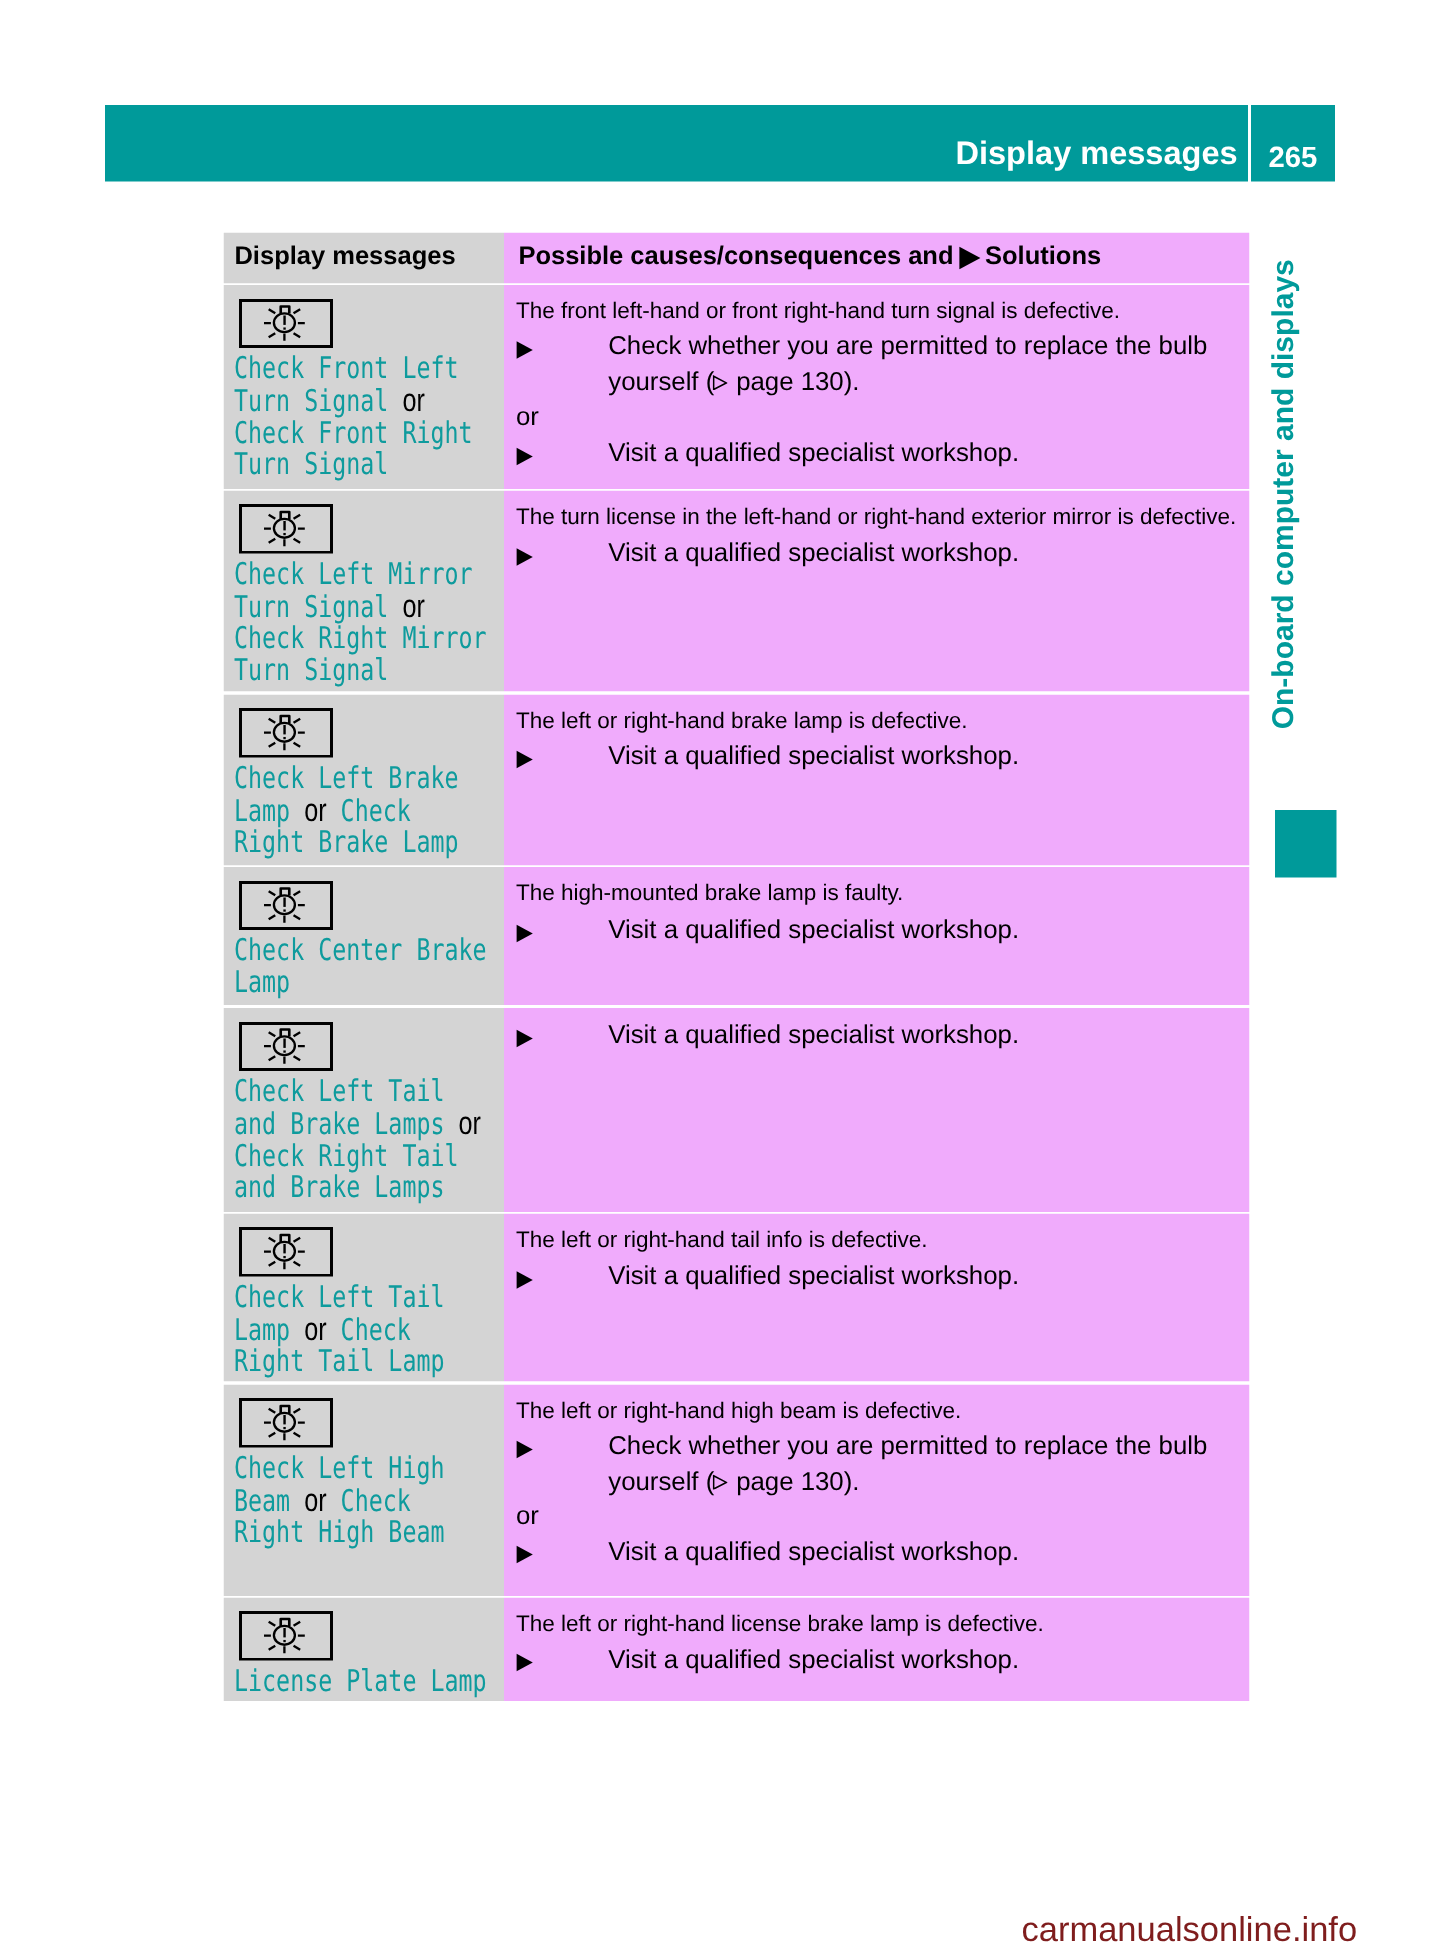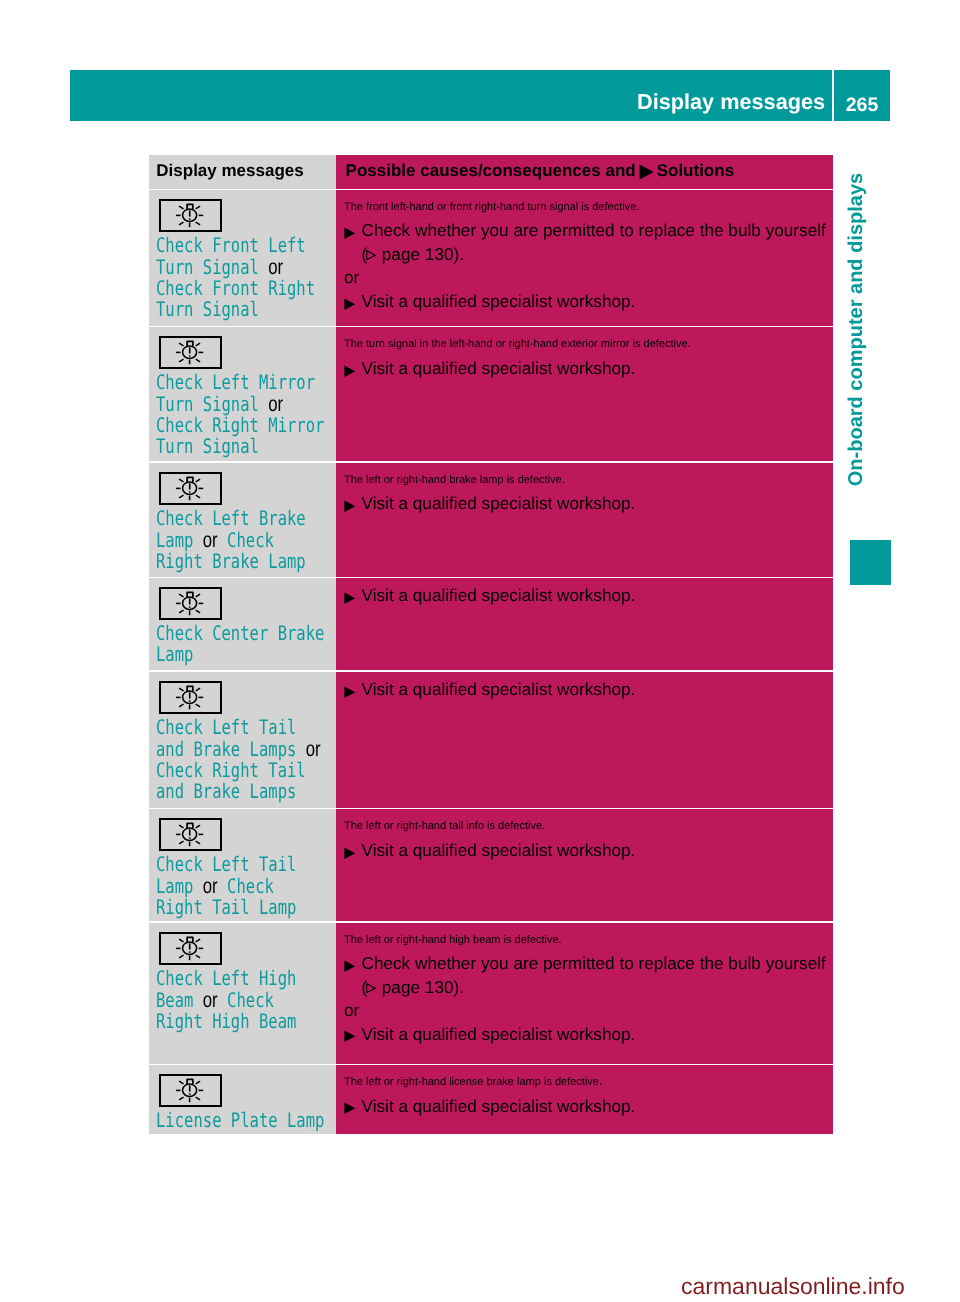--- a/index.html
+++ b/index.html
@@ -24,37 +24,37 @@
   .side-square{position:absolute;left:849.7px;top:540px;width:41px;height:45px;background:#009a9a;}
 
   
   .watermark{position:absolute;left:681px;top:1272.5px;color:#7f1d1d;font-size:23px;line-height:27px;white-space:nowrap;}
 
   
   .tbl{position:absolute;left:149px;top:155px;width:684px;}
   .trow{display:flex;overflow:hidden;}
   .trow .c1,.trow .c2{height:100%;}
   .c1{width:187px;box-sizing:border-box;background:#d4d4d4;}
-  .c2{width:497px;box-sizing:border-box;background:#be185d;}
+  .c2{width:497px;box-sizing:border-box;background:#f0abfc;}
   .hdr-row{height:33.5px;}
   .hdr-row .c1 .inner{padding:0 0 0 7.3px;font-size:17px;font-weight:bold;color:#000;line-height:17px;padding-top:7.3px;}
   .hdr-row .c2 .inner{padding:0 0 0 9.6px;font-size:17px;font-weight:bold;color:#000;line-height:17px;padding-top:7.3px;white-space:nowrap;}
   .hdr-tri{display:inline-block;vertical-align:-3.4px;margin:0 2.8px 0 3.2px;}
   .sep{height:1.2px;background:#fff;}
   .c1 .inner{padding:9px 0 8px 7px;}
   .c2 .inner{padding:6.1px 1px 8px 8px;}
   .msg{width:218px;transform:scaleX(0.777);transform-origin:0 0;
        font-family:"DejaVu Sans Mono",monospace;font-size:20px;color:#0e9b9d;line-height:21.0px;}
   .mono{font-family:"DejaVu Sans Mono",monospace;}
   .orword{font-family:"Liberation Sans",sans-serif;font-size:21.6px;color:#000;}
-  .cause{font-size:11px;color:#000;line-height:23.5px;}
+  .cause{font-size:15px;color:#000;line-height:23.5px;}
   .sol{font-size:17.2px;color:#000;line-height:23.5px;display:flex;}
   .sol .tri{flex:0 0 auto;width:17.5px;line-height:23.5px;}
   .sol .tri svg{display:block;margin-top:7.8px;margin-left:0.4px;}
-  .sol .txt{flex:1 1 auto;}
+  .sol .txt{flex:1 1 auto;margin-left:44px;}
   .pgtri{display:inline-block;vertical-align:-0.6px;margin:0 1.2px 0 -1.4px;}
   .pgtri svg{display:block;}
   .plainline{font-size:17.2px;color:#000;line-height:23.5px;}
   .bulbsvg{display:block;}
   .iconwrap{margin-bottom:3px;margin-left:2.7px;}
 </style>
 </head>
 <body>
 
 <div class="hdr-bar">
@@ -157,21 +157,21 @@
                   <rect x="29.9" y="11.3" width="1.6" height="6.3"></rect>
                   <rect x="29.9" y="19.3" width="1.6" height="1.5"></rect>
                 </g>
               </svg>
             </div>
             <div class="msg"><span class="mono">Check Left Mirror Turn Signal</span> <span class="orword">or</span> <span class="mono">Check Right Mirror Turn Signal</span></div>
           </div>
         </div>
         <div class="c2">
           <div class="inner">
-            <div class="cause">The turn signal in the left-hand or right-hand exterior mirror is defective.</div>
+            <div class="cause">The turn license in the left-hand or right-hand exterior mirror is defective.</div>
             <div class="sol">
               <span class="tri">
                 <svg viewBox="0 0 12 13" width="12" height="13">
                   <path d="M 0.4 0.5 L 11.2 6.3 L 0.4 12.1 Z" fill="#000"></path>
                 </svg>
               </span>
               <span class="txt"><span>Visit a qualified specialist workshop.</span></span>
             </div>
           </div>
         </div>
@@ -239,20 +239,21 @@
                   <rect x="29.9" y="11.3" width="1.6" height="6.3"></rect>
                   <rect x="29.9" y="19.3" width="1.6" height="1.5"></rect>
                 </g>
               </svg>
             </div>
             <div class="msg"><span class="mono">Check Center Brake Lamp</span></div>
           </div>
         </div>
         <div class="c2">
           <div class="inner">
+            <div class="cause">The high-mounted brake lamp is faulty.</div>
             <div class="sol">
               <span class="tri">
                 <svg viewBox="0 0 12 13" width="12" height="13">
                   <path d="M 0.4 0.5 L 11.2 6.3 L 0.4 12.1 Z" fill="#000"></path>
                 </svg>
               </span>
               <span class="txt"><span>Visit a qualified specialist workshop.</span></span>
             </div>
           </div>
         </div>

